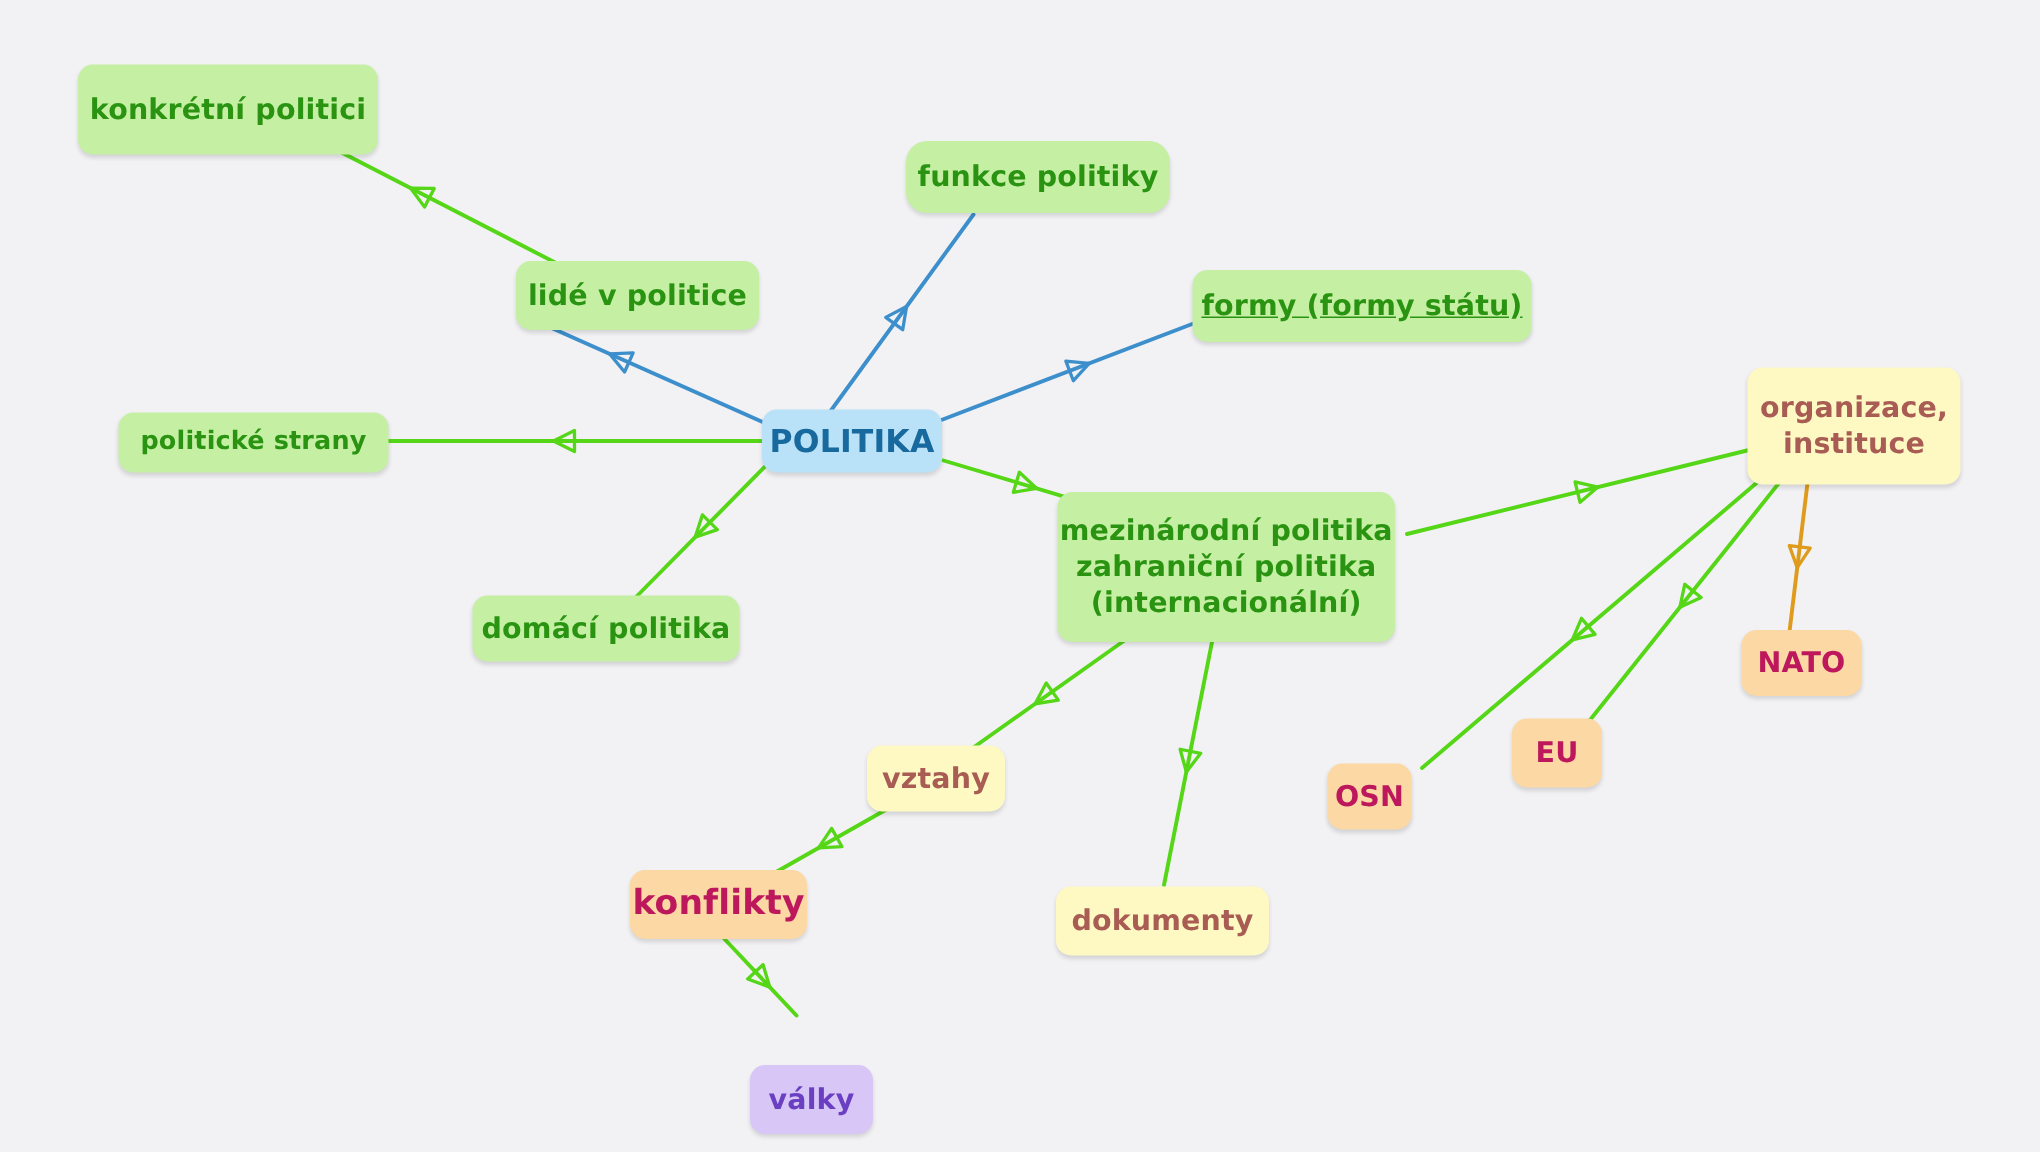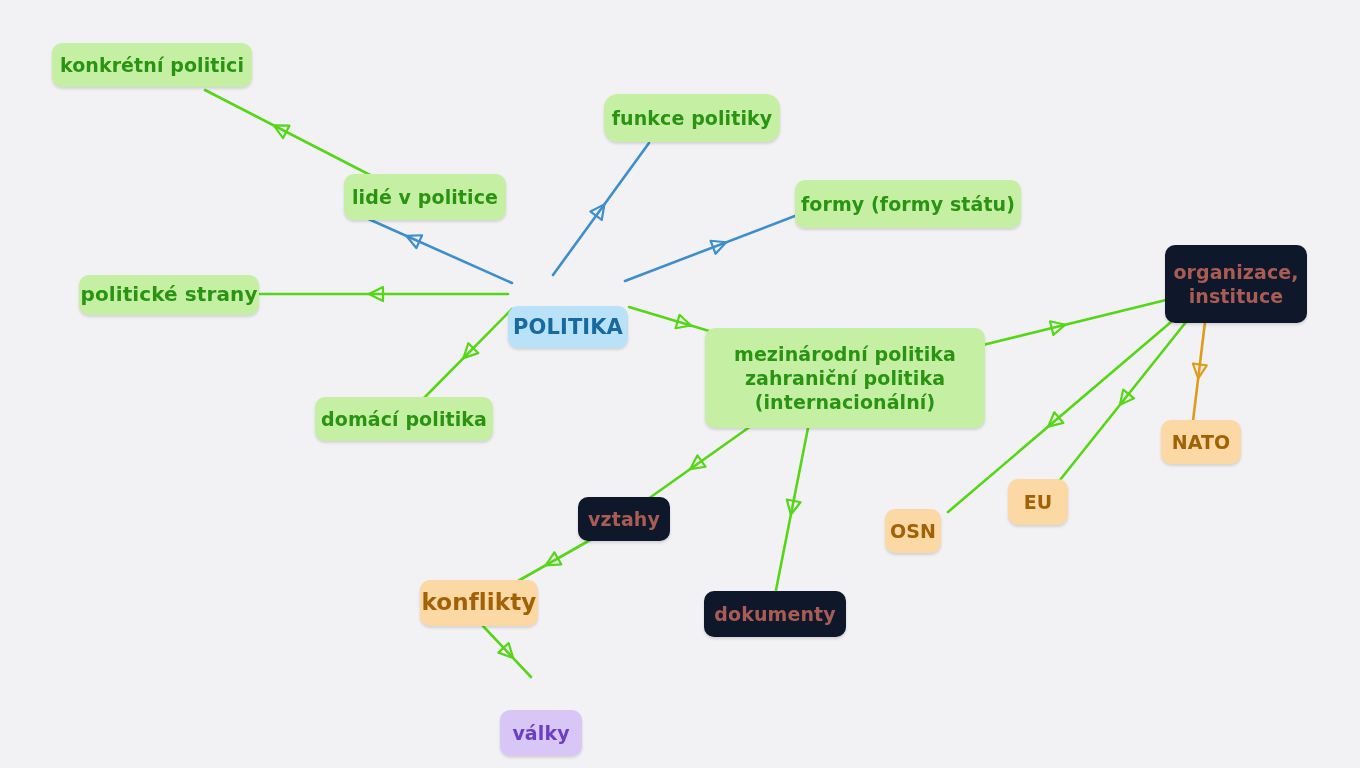--- a/index.html
+++ b/index.html
@@ -33,23 +33,23 @@
     text-align: center;
     border-radius: 10px;
     font-weight: bold;
     line-height: 1.28;
     white-space: pre;
     box-shadow: 0 2px 3px rgba(0,0,0,0.13);
     z-index: 5;
     letter-spacing: 0.1px;
   }
   .n-green  { background: #c5f0a4; color: #2a9412; }
-  .n-blue   { background: #b9e2f8; color: #17699e; margin-top: 33px; }
-  .n-pink   { background: #0f172a; color: #a85c53; text-align: center; }
-  .n-orange { background: #fbd8a4; color: #a16207; }
+  .n-blue   { background: #b9e2f8; color: #17699e; }
+  .n-pink   { background: #fef9c3; color: #a85c53; text-align: center; }
+  .n-orange { background: #fbd8a4; color: #be185d; }
   .n-purple { background: #d8c6f7; color: #6b3fc1; margin-top: 32px; }
 </style>
 </head>
 <body>
 
 <div id="canvas">
   <svg id="edge-layer" viewBox="0 0 1360 768" width="1360" height="768">
       <g>
         <line x1="512" y1="283" x2="355" y2="213" stroke="#3d8fcc" stroke-width="2.6" stroke-linecap="round"></line>
         <path d="M 9 0 L -5 -7 L -5 7 Z" fill="none" stroke="#3d8fcc" stroke-width="2.2" stroke-linejoin="round" transform="translate(414.65999999999997,239.6) rotate(-155.96982555246257)"></path>
@@ -105,29 +105,29 @@
       <g>
         <line x1="592" y1="539" x2="518" y2="581" stroke="#55d616" stroke-width="2.6" stroke-linecap="round"></line>
         <path d="M 9 0 L -5 -7 L -5 7 Z" fill="none" stroke="#55d616" stroke-width="2.2" stroke-linejoin="round" transform="translate(553.52,560.84) rotate(150.4221613187387)"></path>
       </g>
       <g>
         <line x1="483" y1="626" x2="531" y2="677" stroke="#55d616" stroke-width="2.6" stroke-linecap="round"></line>
         <path d="M 9 0 L -5 -7 L -5 7 Z" fill="none" stroke="#55d616" stroke-width="2.2" stroke-linejoin="round" transform="translate(507,651.5) rotate(46.73570458892839)"></path>
       </g>
     </svg>
   <div id="node-layer">
-      <div class="node n-green" style="left: 52px; top: 43px; width: 200px; height: 44px; font-size: 19px;">konkrétní politici</div>
+      <div class="node n-green" style="left: 52px; top: 43px; width: 200px; height: 60px; font-size: 19px;">konkrétní politici</div>
       <div class="node n-green" style="left: 604px; top: 94px; width: 176px; height: 48px; font-size: 19px; border-radius: 14px;">funkce politiky</div>
       <div class="node n-green" style="left: 344px; top: 174px; width: 162px; height: 46px; font-size: 19px;">lidé v politice</div>
-      <div class="node n-green" style="left: 795px; top: 180px; width: 226px; height: 48px; font-size: 19px;">formy (formy státu)</div>
+      <div class="node n-green" style="left: 795px; top: 180px; width: 226px; height: 48px; font-size: 19px; text-decoration: underline;">formy (formy státu)</div>
       <div class="node n-pink" style="left: 1165px; top: 245px; width: 142px; height: 78px; font-size: 19px;">organizace,
 instituce</div>
-      <div class="node n-green" style="left: 79px; top: 275px; width: 180px; height: 40px; font-size: 20px;">politické strany</div>
+      <div class="node n-green" style="left: 79px; top: 275px; width: 180px; height: 40px; font-size: 17px;">politické strany</div>
       <div class="node n-blue" style="left: 508px; top: 273px; width: 120px; height: 42px; font-size: 21px;">POLITIKA</div>
-      <div class="node n-green" style="left: 705px; top: 328px; width: 280px; height: 100px; font-size: 19px;">mezinárodní politika
+      <div class="node n-green" style="left: 705px; top: 328px; width: 225px; height: 100px; font-size: 19px;">mezinárodní politika
 zahraniční politika
 (internacionální)</div>
       <div class="node n-green" style="left: 315px; top: 397px; width: 178px; height: 44px; font-size: 19px;">domácí politika</div>
       <div class="node n-orange" style="left: 1161px; top: 420px; width: 80px; height: 44px; font-size: 19px;">NATO</div>
       <div class="node n-orange" style="left: 1008px; top: 479px; width: 60px; height: 46px; font-size: 19px;">EU</div>
       <div class="node n-pink" style="left: 578px; top: 497px; width: 92px; height: 44px; font-size: 19px;">vztahy</div>
       <div class="node n-orange" style="left: 885px; top: 509px; width: 56px; height: 44px; font-size: 19px;">OSN</div>
       <div class="node n-orange" style="left: 420px; top: 580px; width: 118px; height: 46px; font-size: 23px;">konflikty</div>
       <div class="node n-pink" style="left: 704px; top: 591px; width: 142px; height: 46px; font-size: 19px;">dokumenty</div>
       <div class="node n-purple" style="left: 500px; top: 678px; width: 82px; height: 46px; font-size: 19px;">války</div>

